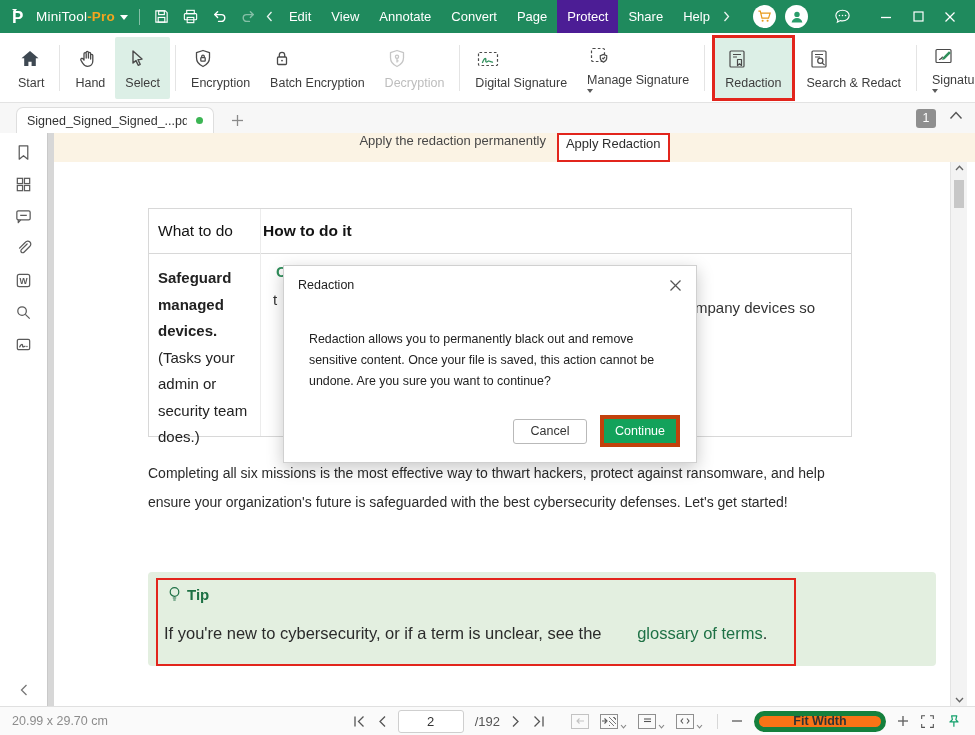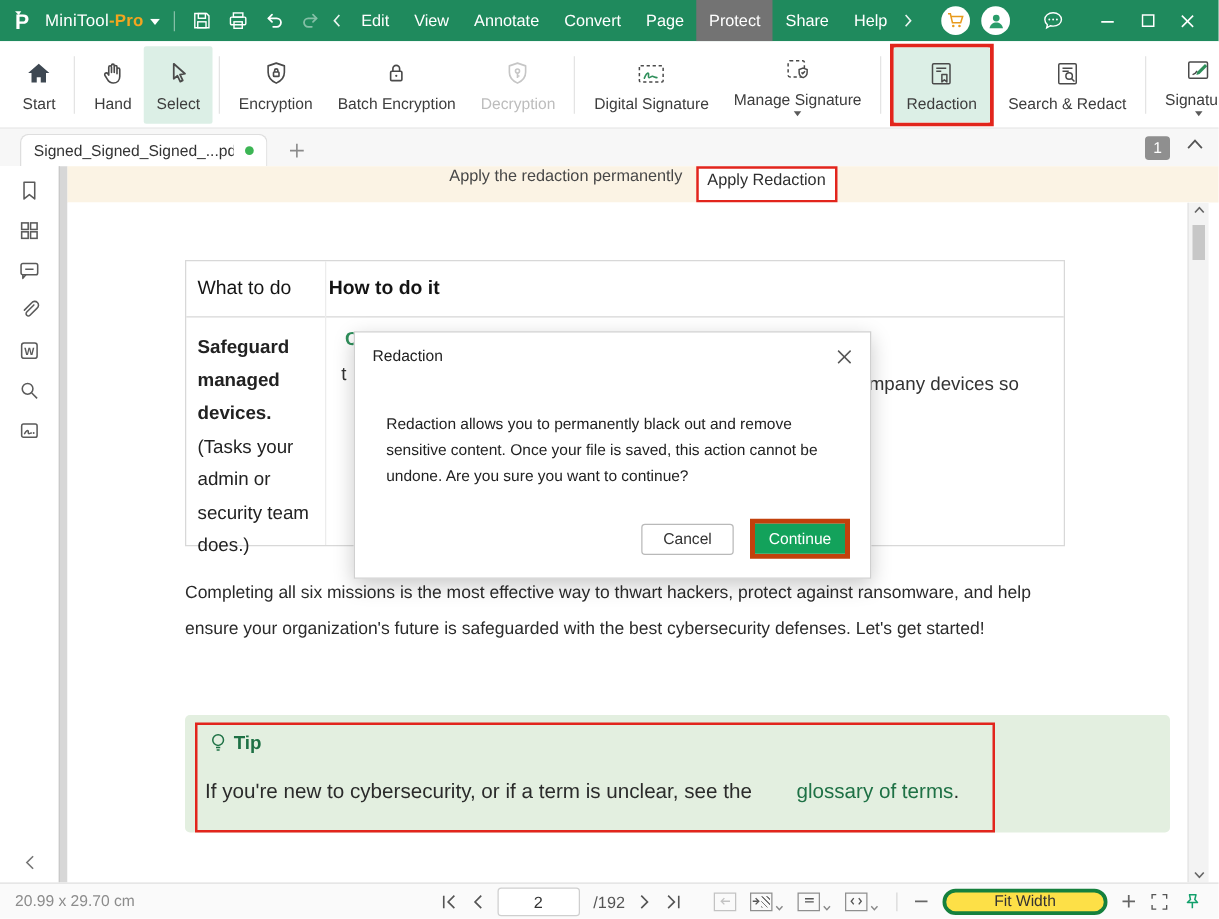--- a/index.html
+++ b/index.html
@@ -13,30 +13,30 @@
   .logo{margin-right:6px;}
   .appname{font-size:13.5px;letter-spacing:.2px;}
   .appname .pro{color:#f2a51f;font-weight:bold;}
   .tb-caret{margin:2px 4px 0 5px;}
   .tb-vdiv{width:1px;height:16px;background:rgba(255,255,255,.45);margin:0 7px;}
   .tb-btn{width:29px;height:33px;display:flex;align-items:center;justify-content:center;cursor:default;}
   .dim{opacity:.45;}
   .menu-scroll{width:14px;display:flex;align-items:center;justify-content:center;opacity:.9;}
   .menus{display:flex;height:33px;margin-left:2px;}
   .menu{padding:0 10px;font-size:13px;line-height:33px;white-space:nowrap;}
-  .menu.active{background:#737373;}
+  .menu.active{background:#4c1d95;}
   .tb-right{margin-left:auto;display:flex;align-items:center;gap:9px;}
   .circle-ic{width:23px;height:23px;border-radius:50%;background:#fff;display:flex;align-items:center;justify-content:center;}
   .winctl{display:flex;align-items:center;gap:2px;margin-left:14px;}
   .winbtn{width:30px;height:33px;display:flex;align-items:center;justify-content:center;}
 
   
   .ribbon{position:absolute;left:0;top:33px;width:975px;height:70px;background:#fff;
           border-bottom:1px solid #e3e3e3;display:flex;align-items:center;padding-left:8px;box-sizing:border-box;}
-  .ritem{display:flex;flex-direction:column;align-items:center;justify-content:center;
+  .ritem{display:flex;flex-direction:column;align-items:flex-start;justify-content:center;
          padding:0 10px;height:62px;border-radius:2px;position:relative;}
   .ricon{height:26px;display:flex;align-items:center;justify-content:center;}
   .rlabel{font-size:12.5px;color:#3d3d3d;margin-top:4px;white-space:nowrap;}
   .ritem.selected{background:#dcefe6;}
   .ritem.disabled .rlabel{color:#bdbdbd;}
   .rdiv{width:1px;height:46px;background:#e4e4e4;margin:0 5px;flex:none;}
   .red-outline{border:3px solid #e2251c;margin:0 2px;flex:none;}
   .dd-caret{width:0;height:0;border-left:3.5px solid transparent;border-right:3.5px solid transparent;
             border-top:4px solid #5a5a5a;margin-top:2px;}
   .ritem-trunc{overflow:hidden;width:16px;padding:0;}
@@ -112,22 +112,22 @@
   .sb-page-input{width:60px;height:19px;border:1px solid #cfcfcf;border-radius:3px;text-align:center;
                  font-size:13px;color:#333;font-family:inherit;background:#fff;}
   .sb-total{color:#555;font-size:13px;}
   .sb-views{display:flex;align-items:center;gap:11px;margin-left:26px;}
   .vgroup{display:flex;align-items:flex-end;gap:2px;}
   .vbox{width:18px;height:15px;border:1px solid #8f8f8f;display:flex;align-items:center;justify-content:center;box-sizing:border-box;}
   .vbox.gray{border-color:#c3c3c3;}
   .hatch{width:7px;height:9px;background:repeating-linear-gradient(45deg,#777 0 1px,transparent 1px 3px);margin-left:1px;}
   .sb-div{width:1px;height:15px;background:#d7d7d7;margin-left:14px;}
   .sb-zoom{display:flex;align-items:center;gap:11px;margin-left:13px;margin-right:2px;}
-  .fitpill{width:132px;height:21px;border:3px solid #15803d;border-radius:11px;background:#fde047;
-           display:flex;align-items:center;justify-content:center;font-size:12.5px;color:#333;box-sizing:border-box;}
+  .fitpill{width:132px;height:21px;border:5px solid #15803d;border-radius:11px;background:#f97316;
+           display:flex;align-items:center;justify-content:center;font-size:12.5px;color:#333;box-sizing:border-box;font-weight:bold;}
 </style>
 </head>
 <body>
 
 <div class="titlebar">
   <span class="logo">
     <svg width="22" height="22" viewBox="0 0 22 22">
         <text x="4" y="17" font-size="17" font-weight="bold" fill="#fff" font-family="Liberation Sans,sans-serif">P</text>
         <path d="M4 3h5l-2 3z" fill="#fff"></path>
       </svg>

